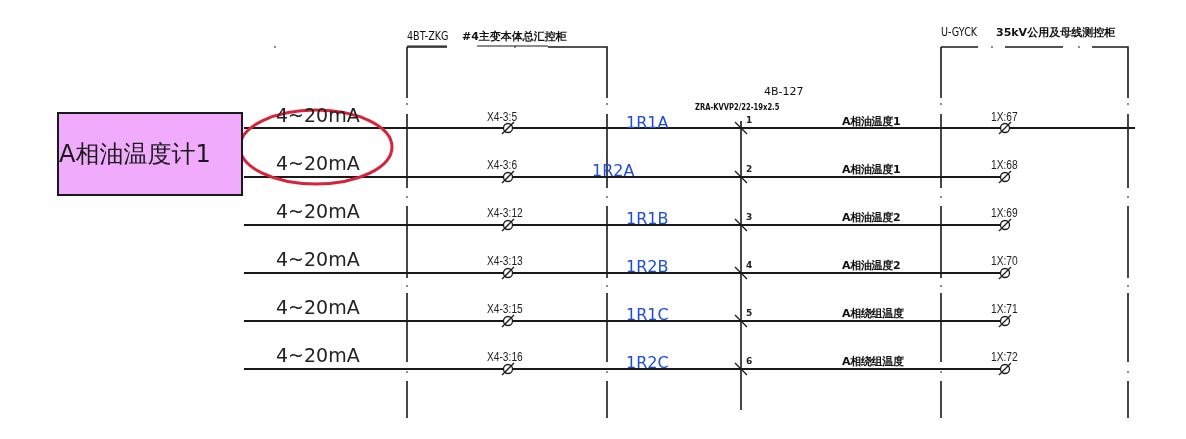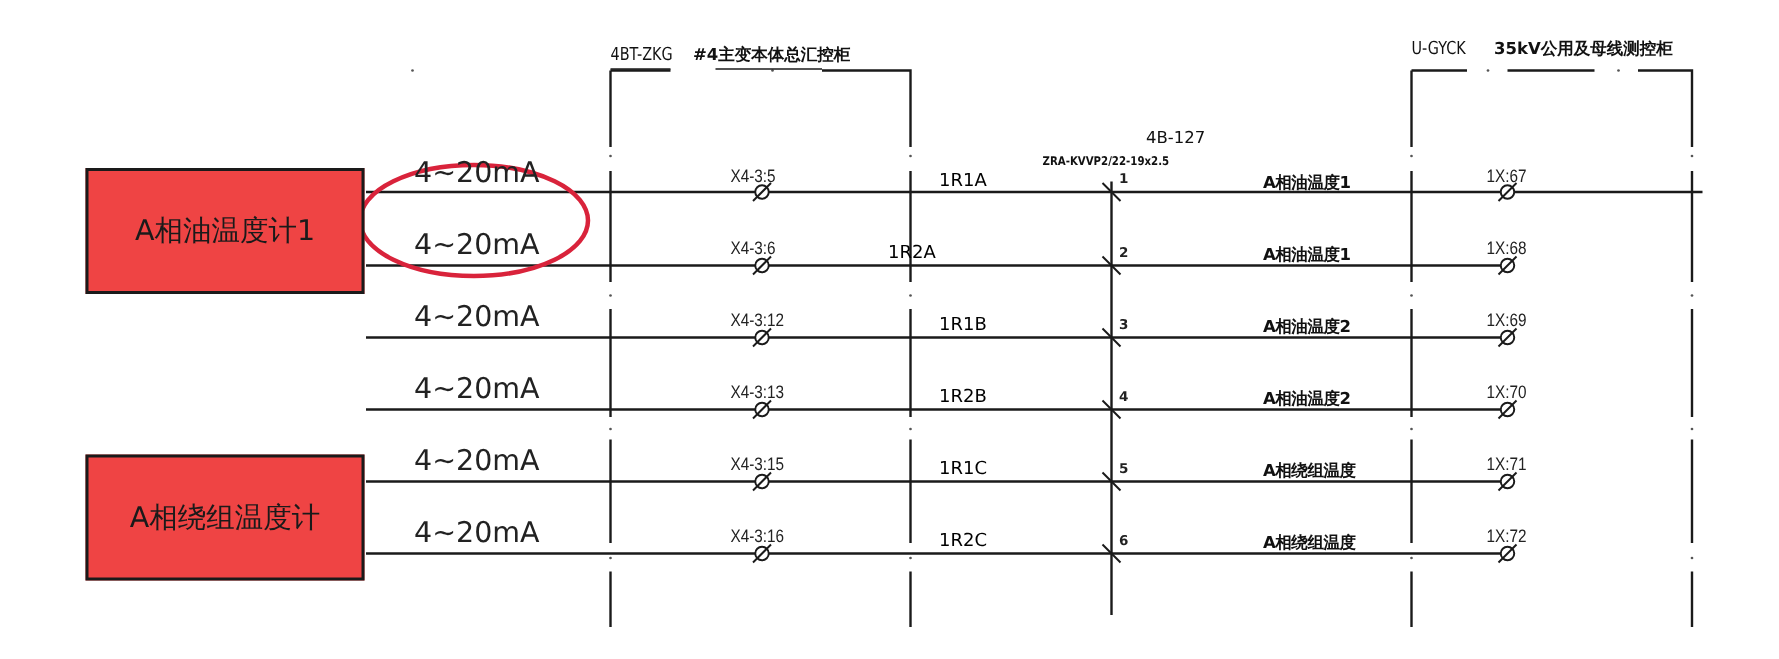--- a/index.html
+++ b/index.html
@@ -1,22 +1,22 @@
 <!DOCTYPE html>
 <html><head>
   <meta charset="utf-8">
   <style>
     html, body { margin: 0; padding: 0; background: #ffffff; }
     body { width: 1186px; height: 439px; position: relative; overflow: hidden; font-family: "DejaVu Sans", "Liberation Sans", sans-serif; color: #1a1a1a; }
     #diagram { position: absolute; left: 0; top: 0; width: 1186px; height: 439px; text-decoration: underline; }
     .abs { position: absolute; white-space: nowrap; }
-    .device-box { position: absolute; border: 2px solid #1a1a1a; box-sizing: border-box; display: flex; align-items: center; justify-content: center; font-size: 19px; background: #ef4444; }
+    .device-box { position: absolute; border: 2px solid #1a1a1a; box-sizing: border-box; display: flex; align-items: center; font-size: 24px; background: #f0abfc; }
     .signal { position: absolute; font-size: 19px; font-family: "DejaVu Sans", sans-serif; color: #222; }
     .term { position: absolute; font-size: 12px; font-family: "Liberation Sans Narrow", "Liberation Sans", sans-serif; color: #222; transform: scaleX(0.85); transform-origin: left center; }
-    .wire-no { position: absolute; font-size: 12px; color: #000000; }
+    .wire-no { position: absolute; font-size: 16px; color: #1d4ed8; }
     .core-no { position: absolute; font-size: 9px; color: #222; font-weight: bold; }
     .desc { position: absolute; font-size: 11px; color: #111; font-weight: bold; letter-spacing: -0.3px; }
     .cab-title { position: absolute; font-size: 11px; font-weight: bold; color: #111; }
     .cab-code { position: absolute; font-size: 12px; color: #111; transform: scaleX(0.8); transform-origin: left center; }
     .cable-id { position: absolute; font-size: 11px; color: #111; margin-left: 44px; }
     .cable-spec { position: absolute; font-size: 8px; color: #111; font-weight: bold; transform: scaleX(0.85); transform-origin: left center; }
   </style>
 </head>
 <body>
 
@@ -141,23 +141,20 @@
   <div class="cab-title abs" style="left:462px; top:29px;">#4主变本体总汇控柜</div>
   <div class="cab-code abs" style="left:941px; top:25px;">U-GYCK</div>
   <div class="cab-title abs" style="left:996px; top:25px;">35kV公用及母线测控柜</div>
 
   <div class="cable-id abs" style="left:720px; top:85px;">4B-127</div>
   <div class="cable-spec abs" style="left:695px; top:103px;">ZRA-KVVP2/22-19x2.5</div>
 
   <div class="device-box" style="left:57px; top:112px; width:186px; height:84px;">
     <span>A相油温度计1</span>
   </div>
-  <div class="device-box" style="left:57px; top:303px; width:186px; height:84px;">
-    <span>A相绕组温度计</span>
-  </div>
 
   <div class="signal" style="left:276px; top:104px;">4~20mA</div>
   <div class="signal" style="left:276px; top:152px;">4~20mA</div>
   <div class="signal" style="left:276px; top:200px;">4~20mA</div>
   <div class="signal" style="left:276px; top:248px;">4~20mA</div>
   <div class="signal" style="left:276px; top:296px;">4~20mA</div>
   <div class="signal" style="left:276px; top:344px;">4~20mA</div>
 
   <div class="term" style="left:487px; top:110px;">X4-3:5</div>
   <div class="term" style="left:487px; top:158px;">X4-3:6</div>

